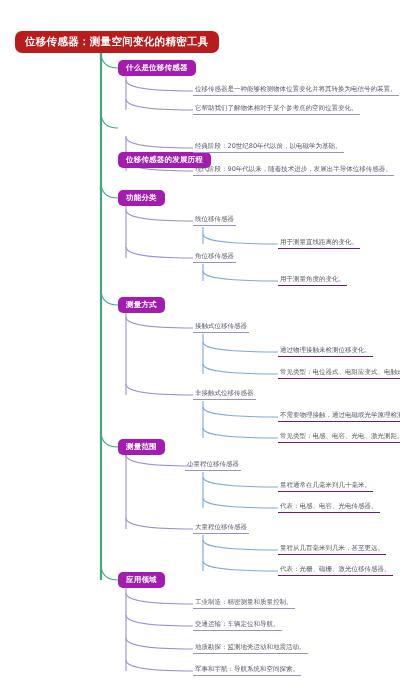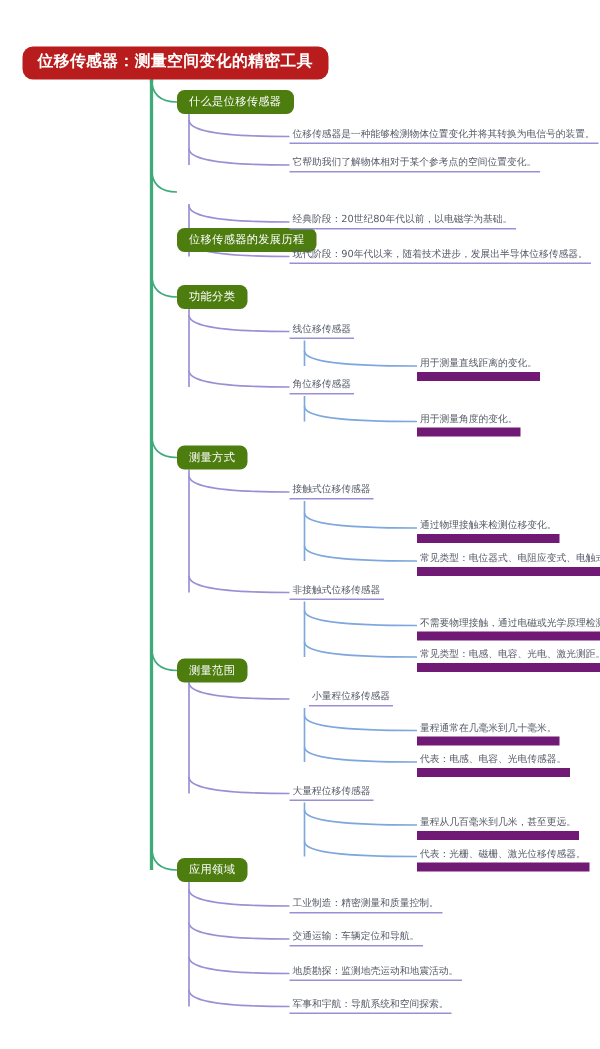--- a/index.html
+++ b/index.html
@@ -44,45 +44,45 @@
     border-radius: 7px;
     font-size: 10.5px;
     font-weight: bold;
     padding: 5px 10px 6px 10px;
     letter-spacing: 0.3px;
     line-height: 1;
   }
 
   
   .node-l1 {
-    background: #4d7c0f;
+    background: #a21caf;
     color: #ffffff;
     border-radius: 5px;
     font-size: 7.5px;
-    font-weight: normal;
+    font-weight: bold;
     padding: 4px 8px 4px 8px;
     letter-spacing: 0.2px;
     line-height: 1;
   }
 
   
   .node-l2 {
     color: #555a66;
     font-size: 6.5px;
     padding: 0 2px 2px 2px;
     border-bottom: 1px solid #9b8fd4;
     line-height: 1.1;
   }
 
   
   .node-l3 {
     color: #555a66;
     font-size: 6.5px;
     padding: 0 2px 2px 2px;
-    border-bottom: 6px solid #701a75;
+    border-bottom: 1px solid #701a75;
     line-height: 1.1;
   }
 </style>
 </head>
 <body>
 
 <div id="canvas">
   <svg id="svg-links" viewBox="0 0 400 699" width="400" height="699" xmlns="http://www.w3.org/2000/svg">
       <path d="M 101 51 L 101 580" fill="none" stroke="#3faa7a" stroke-width="2.2"></path>
       <path d="M 101 49 L 101 55" fill="none" stroke="#3faa7a" stroke-width="2.2"></path>
@@ -142,21 +142,21 @@
     <div class="node node-l2" style="left: 193px; top: 253px;">角位移传感器</div>
     <div class="node node-l3" style="left: 278px; top: 276px;">用于测量角度的变化。</div>
     <div class="node node-l1" style="left: 118px; top: 297px;">测量方式</div>
     <div class="node node-l2" style="left: 193px; top: 323px;">接触式位移传感器</div>
     <div class="node node-l3" style="left: 278px; top: 347px;">通过物理接触来检测位移变化。</div>
     <div class="node node-l3" style="left: 278px; top: 369px;">常见类型：电位器式、电阻应变式、电触式、压电式。</div>
     <div class="node node-l2" style="left: 193px; top: 390px;">非接触式位移传感器</div>
     <div class="node node-l3" style="left: 278px; top: 412px;">不需要物理接触，通过电磁或光学原理检测位移。</div>
     <div class="node node-l3" style="left: 278px; top: 433px;">常见类型：电感、电容、光电、激光测距。</div>
     <div class="node node-l1" style="left: 118px; top: 439px;">测量范围</div>
-    <div class="node node-l2" style="left: 206px; top: 461px;">小量程位移传感器</div>
+    <div class="node node-l2" style="left: 185px; top: 461px;">小量程位移传感器</div>
     <div class="node node-l3" style="left: 278px; top: 482px;">量程通常在几毫米到几十毫米。</div>
     <div class="node node-l3" style="left: 278px; top: 503px;">代表：电感、电容、光电传感器。</div>
     <div class="node node-l2" style="left: 193px; top: 524px;">大量程位移传感器</div>
     <div class="node node-l3" style="left: 278px; top: 545px;">量程从几百毫米到几米，甚至更远。</div>
     <div class="node node-l3" style="left: 278px; top: 566px;">代表：光栅、磁栅、激光位移传感器。</div>
     <div class="node node-l1" style="left: 118px; top: 572px;">应用领域</div>
     <div class="node node-l2" style="left: 193px; top: 599px;">工业制造：精密测量和质量控制。</div>
     <div class="node node-l2" style="left: 193px; top: 621px;">交通运输：车辆定位和导航。</div>
     <div class="node node-l2" style="left: 193px; top: 644px;">地质勘探：监测地壳运动和地震活动。</div>
     <div class="node node-l2" style="left: 193px; top: 666px;">军事和宇航：导航系统和空间探索。</div>

